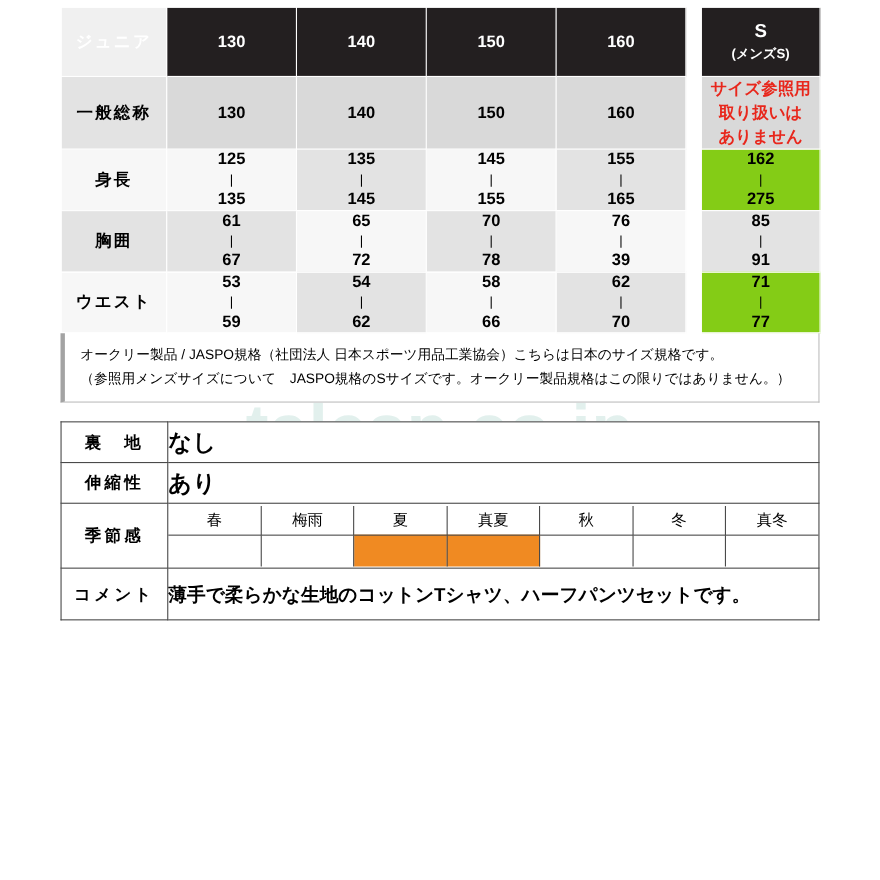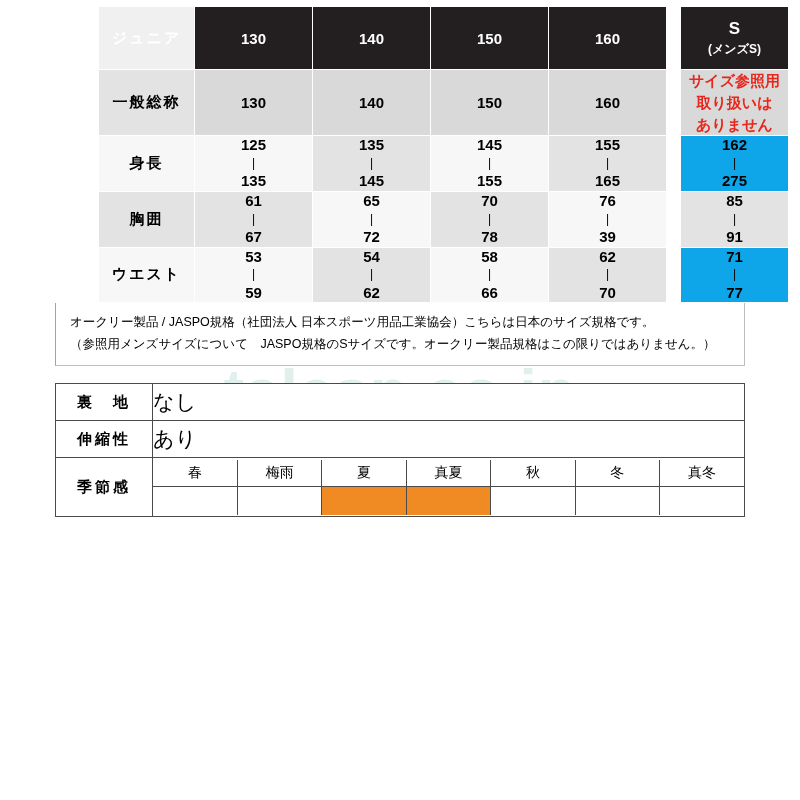--- a/index.html
+++ b/index.html
@@ -36,21 +36,20 @@
     white-space: nowrap;
     z-index: 0;
   }
 
   
   .size-wrap {
     position: relative;
     z-index: 1;
     padding: 6px 78px 0 55px;
     box-sizing: border-box;
-    margin-left: 43px;
   }
   table.size {
     border-collapse: collapse;
     width: 690px;
     table-layout: fixed;
   }
   table.size td, table.size th {
     border: 1px solid #ffffff;
     text-align: center;
     vertical-align: middle;
@@ -85,21 +84,21 @@
     background: #d9d9d9;
   }
 
   .lbl {
     background: #f0f0f0;
     font-size: 15px;
     letter-spacing: 2px;
   }
   .cell-white { background: #f7f7f7; }
   .cell-gray  { background: #e3e3e3; }
-  .cell-s-white { background: #0ea5e9; }
+  .cell-s-white { background: #84cc16; }
   .cell-s-gray { background: #e3e3e3; }
 
   .rng {
     line-height: 1.25;
     font-size: 15px;
     padding: 8px 0;
   }
   .rng .bar {
     display: block;
     font-weight: normal;
@@ -107,21 +106,21 @@
     line-height: 1.1;
     margin: 2px 0;
   }
 
   
   .notes {
     position: relative;
     z-index: 1;
     width: 690px;
     margin: 0 auto;
-    border-left: 1px solid #a3a3a3;
+    border-left: 4px solid #a3a3a3;
     border-right: 1px solid #bdbdbd;
     border-bottom: 1px solid #bdbdbd;
     box-sizing: border-box;
     padding: 9px 10px 9px 14px;
     font-size: 12.5px;
     line-height: 1.75;
     background: #ffffff;
   }
   .maker-note {
     position: relative;
@@ -157,21 +156,21 @@
     width: 96px;
     text-align: center;
     font-size: 15px;
     font-weight: bold;
     letter-spacing: 3px;
     height: 36px;
   }
   td.d-value {
     padding-left: 14px;
     font-size: 21px;
-    font-weight: normal;
+    font-weight: bold;
     letter-spacing: 0.5px;
   }
   td.d-comment {
     padding-left: 14px;
     font-size: 17px;
     font-weight: bold;
     height: 46px;
   }
   table.season {
     border-collapse: collapse;
@@ -369,17 +368,21 @@
               <td class="mark season-on no-outer-bottom"></td>
               <td class="mark season-on no-outer-bottom"></td>
               <td class="mark no-outer-bottom"></td>
               <td class="mark no-outer-bottom"></td>
               <td class="mark no-outer-bottom no-outer-right"></td>
             </tr>
           </tbody>
               </table>
         </td>
       </tr>
+      <tr>
+        <td class="d-label" style="height:46px">コメント</td>
+        <td class="d-comment">薄手で柔らかな生地のコットンTシャツ、ハーフパンツセットです。</td>
+      </tr>
     </tbody>
       </table>
   </div>
 
 </div>
 
 </body></html>

